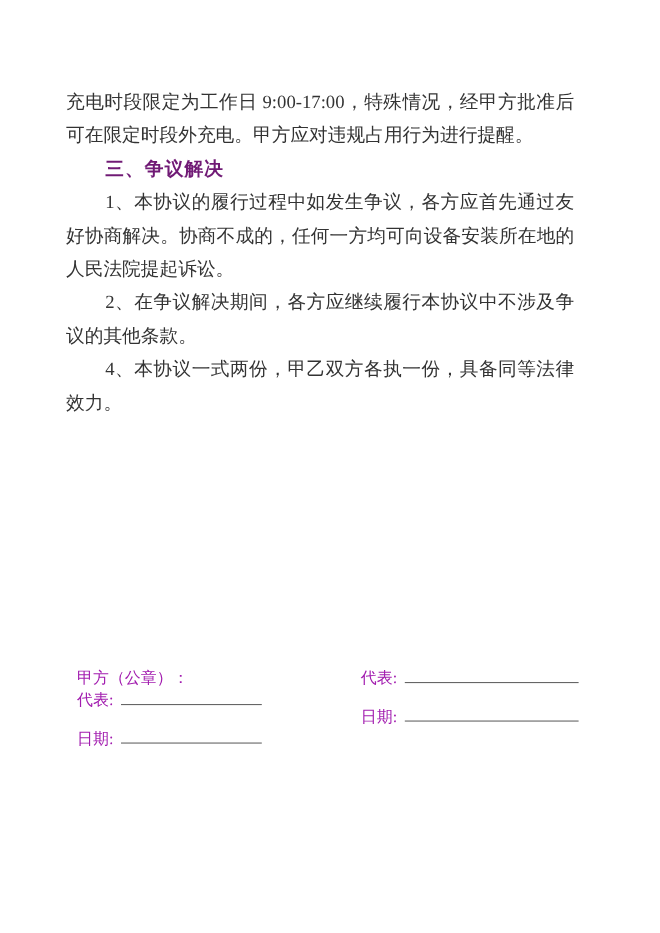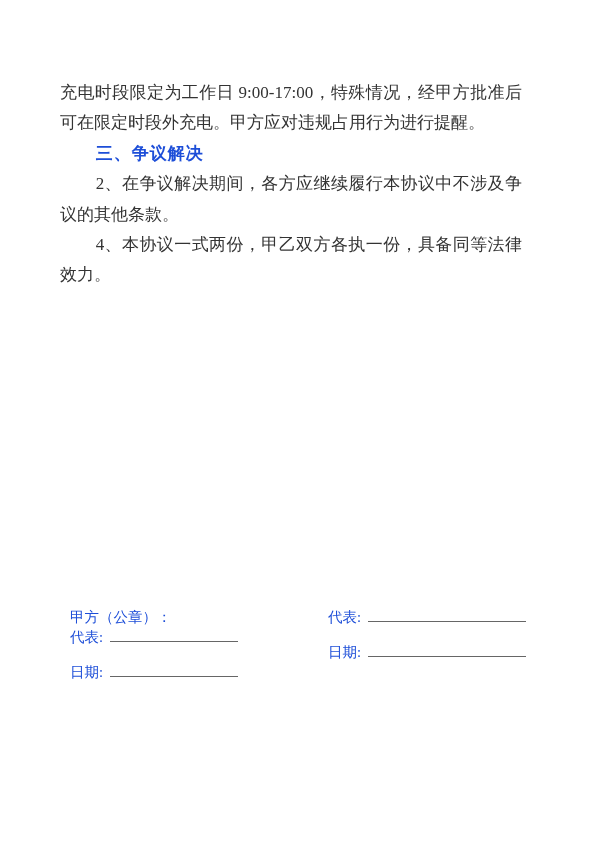--- a/index.html
+++ b/index.html
@@ -35,34 +35,34 @@
   }
   .para-cont {
     text-indent: 0;
   }
   .para-item {
     text-indent: 2.1em;
   }
   .heading {
     font-family: "Liberation Sans", "DejaVu Sans", sans-serif;
     font-weight: 700;
-    color: #1d4ed8;
+    color: #701a75;
     text-indent: 2.1em;
     text-align: left;
     letter-spacing: 1px;
   }
   .sig {
     position: absolute;
     top: 607px;
     left: 70px;
     width: 460px;
     display: flex;
     font-family: Liberation Serif, serif;
     font-size: 14.5px;
-    color: #1d4ed8;
+    color: #a21caf;
   }
   .sig-col-a { width: 258px; }
   .sig-col-b { flex: 1; }
   .sig-row {
     line-height: 20px;
     height: 20px;
     white-space: nowrap;
   }
   .sig-row.date-row { margin-top: 15px; }
   .u-line {
@@ -76,20 +76,21 @@
   .u-line.w-b { width: 158px; }
 </style>
 </head>
 <body>
 
 <div class="page">
 
   <div class="doc">
     <p class="para-cont">充电时段限定为工作日 9:00-17:00，特殊情况，经甲方批准后可在限定时段外充电。甲方应对违规占用行为进行提醒。</p>
     <p class="heading">三、争议解决</p>
+    <p class="para-item">1、本协议的履行过程中如发生争议，各方应首先通过友好协商解决。协商不成的，任何一方均可向设备安装所在地的人民法院提起诉讼。</p>
     <p class="para-item">2、在争议解决期间，各方应继续履行本协议中不涉及争议的其他条款。</p>
     <p class="para-item">4、本协议一式两份，甲乙双方各执一份，具备同等法律效力。</p>
   </div>
 
   <div class="sig">
 
     <div class="sig-col-a">
       <div class="sig-row">甲方（公章）：</div>
       <div class="sig-row">
         <span>代表:</span><span class="u-line w-a"></span>

